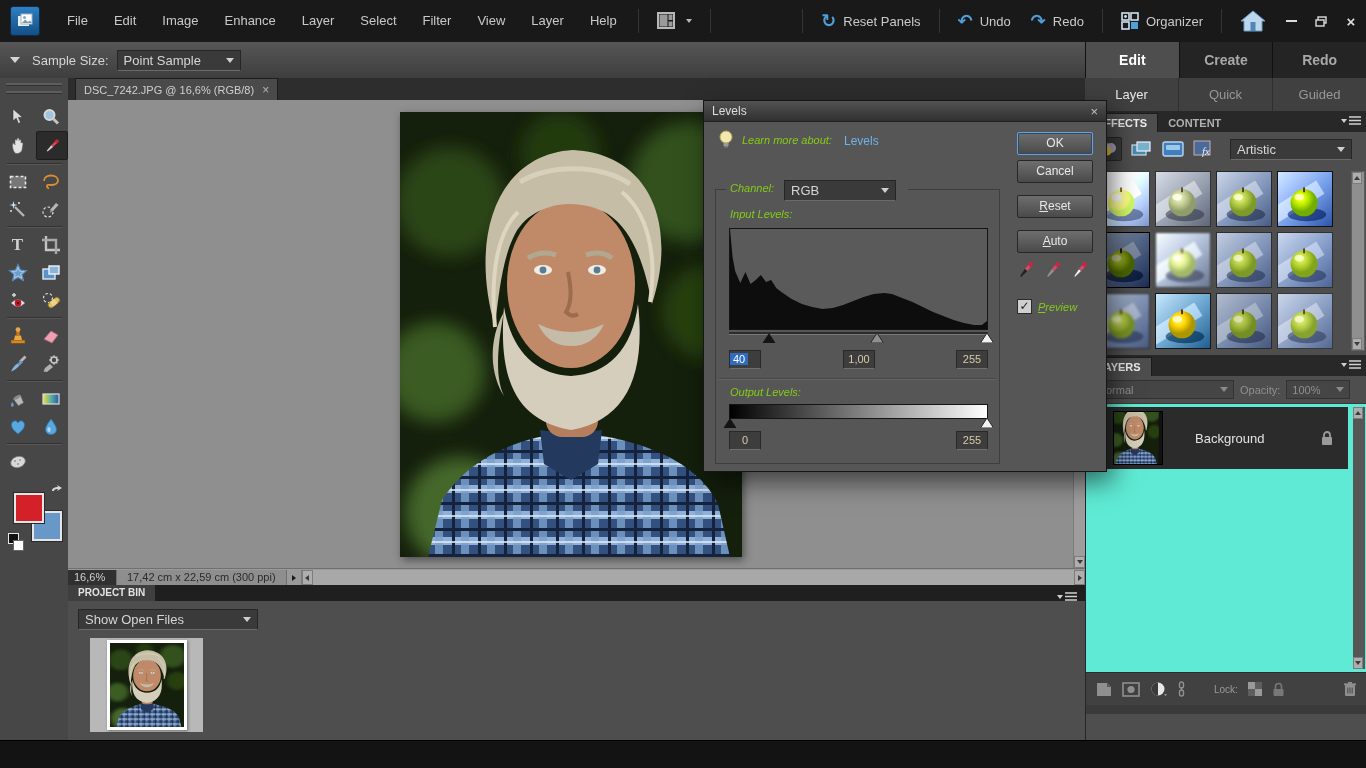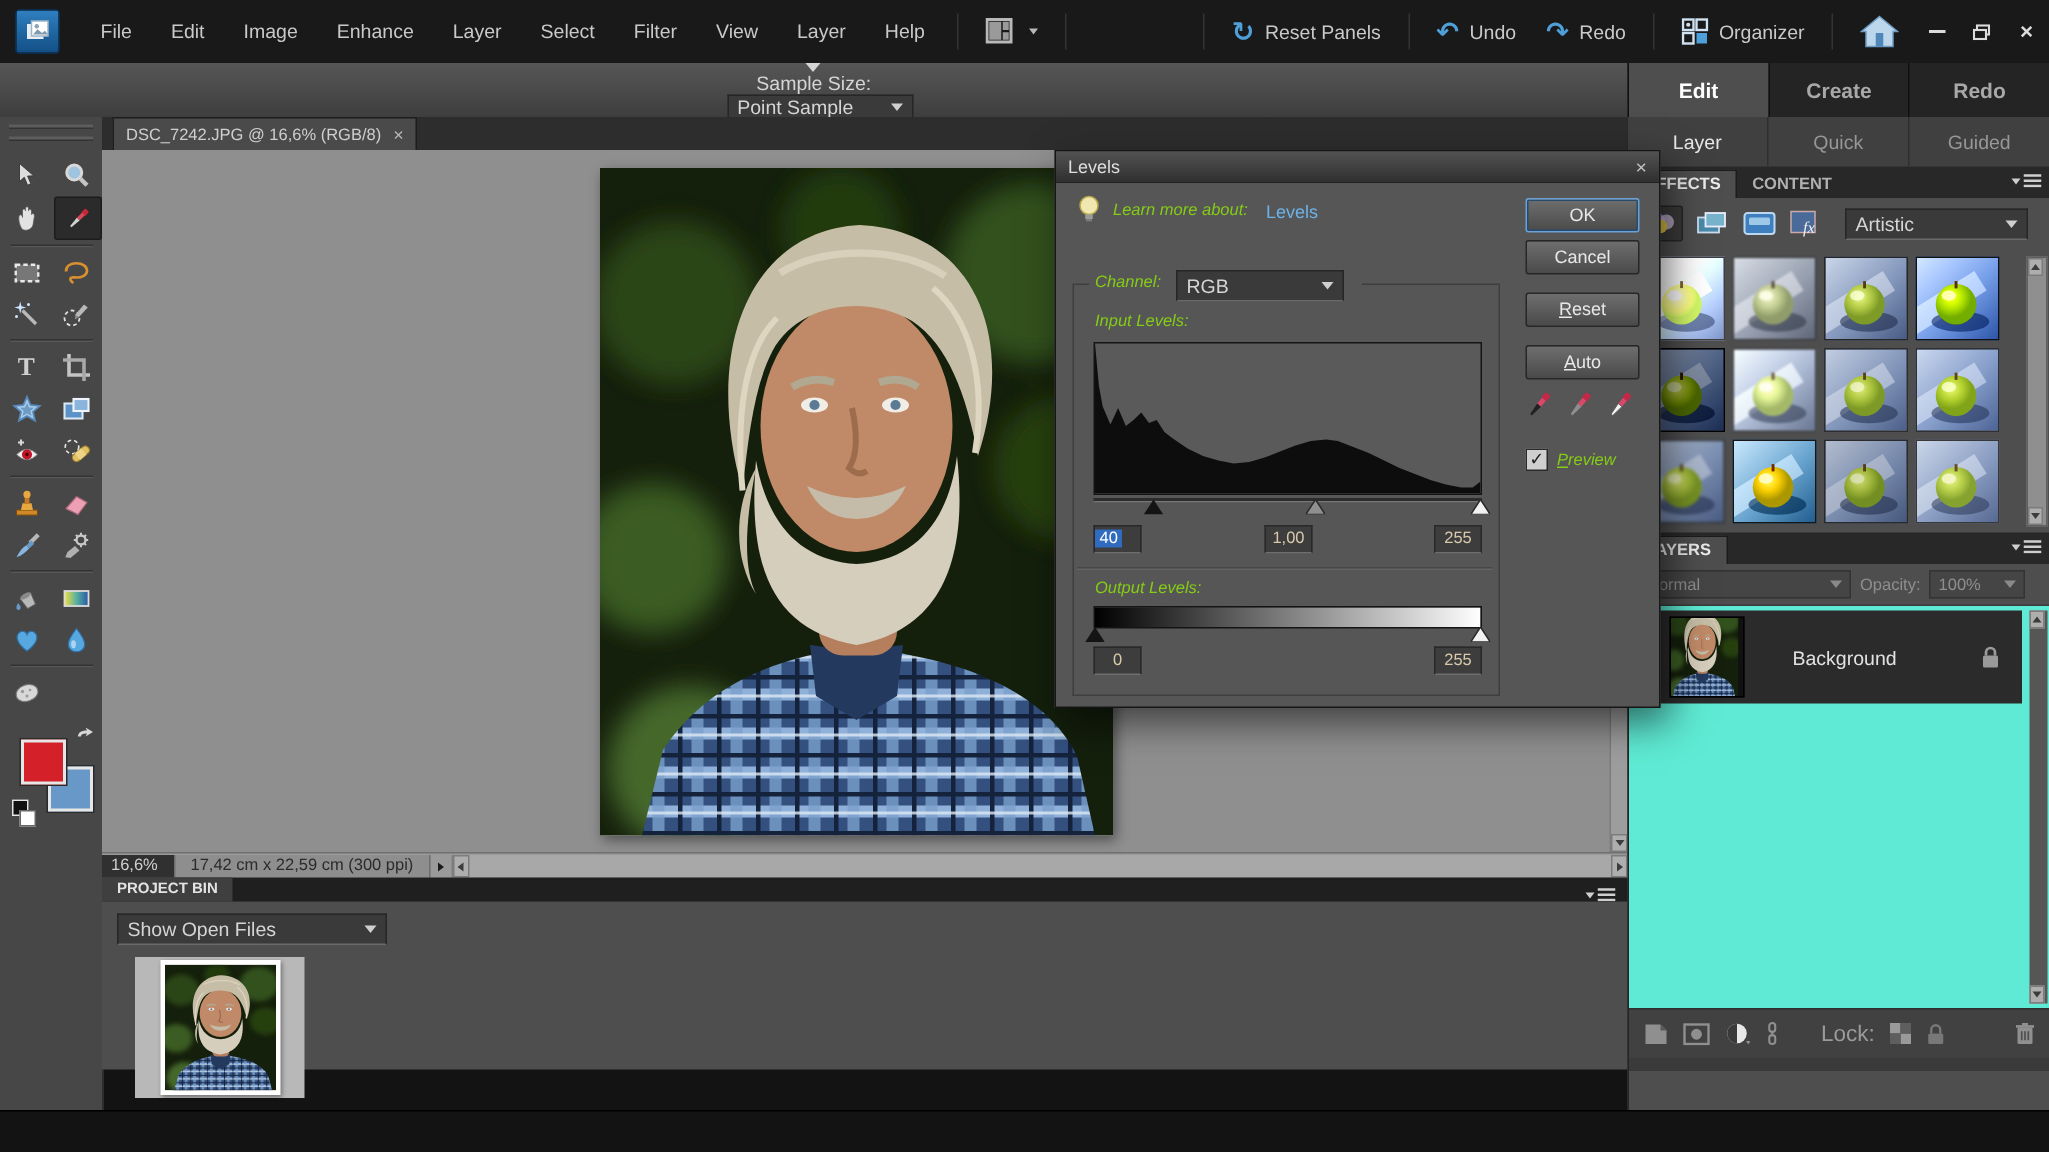--- a/index.html
+++ b/index.html
@@ -15,21 +15,21 @@
            border:1px solid #0b2e4e;border-radius:3px;display:flex;align-items:center;justify-content:center;}
   .menu-item{padding:0 13px;height:42px;line-height:42px;color:#c9c9c9;cursor:default;}
   .vsep{width:1px;height:24px;background:#343434;margin:0 8px;}
   .tb-btn{display:flex;align-items:center;gap:7px;color:#c9c9c9;padding:0 10px;height:42px;}
   .glyph-blue{color:#4f9fd8;font-size:18px;font-weight:bold;line-height:1;}
   .wctl{width:30px;height:26px;display:flex;align-items:center;justify-content:center;color:#dcdcdc;font-size:15px;}
   .minbar{width:11px;height:2px;background:#dcdcdc;}
 
   
   .optionsbar{left:0;top:42px;width:1085px;height:36px;background:linear-gradient(#565656,#3e3e3e);
-              border-bottom:1px solid #2a2a2a;display:flex;align-items:center;flex-direction:column;}
+              border-bottom:1px solid #2a2a2a;display:flex;align-items:center;}
   .opt-tri{width:0;height:0;border-left:5px solid transparent;border-right:5px solid transparent;
            border-top:6px solid #d5d5d5;margin:0 12px 0 10px;}
   .dd{background:#3a3a3a;border:1px solid #262626;border-bottom-color:#6a6a6a;color:#d5d5d5;
       height:19px;display:flex;align-items:center;justify-content:space-between;padding:0 6px;}
   .dd .darr{width:0;height:0;border-left:4px solid transparent;border-right:4px solid transparent;
             border-top:5px solid #cfcfcf;margin-left:8px;}
 
   
   .rheader{left:1085px;top:42px;width:281px;height:36px;background:#242424;display:flex;}
   .rtab{flex:1;display:flex;align-items:center;justify-content:center;font-weight:bold;font-size:14px;
@@ -73,21 +73,21 @@
              display:flex;align-items:center;font-size:11px;}
   .zoombox{background:#303030;color:#d0d0d0;height:15px;line-height:15px;padding:0 6px;min-width:36px;}
   .dimbox{background:#8e8e8e;border-left:1px solid #6f6f6f;border-right:1px solid #6f6f6f;color:#2b2b2b;
           height:15px;line-height:15px;padding:0 10px;}
   .popbtn{width:14px;height:15px;display:flex;align-items:center;justify-content:center;}
   .hscroll{flex:1;height:15px;background:#a8a8a8;border-left:1px solid #7c7c7c;display:flex;justify-content:space-between;}
 
   
   .binbar{left:68px;top:585px;width:1017px;height:16px;background:#1f1f1f;display:flex;align-items:flex-end;}
   .bintab{background:#3f3f3f;color:#e3e3e3;font-size:10px;font-weight:bold;padding:2px 10px;height:12px;line-height:12px;}
-  .binarea{left:68px;top:601px;width:1017px;height:112px;background:#4e4e4e;text-align:right;}
+  .binarea{left:68px;top:601px;width:1017px;height:139px;background:#4e4e4e;text-align:right;}
   .binthumb{position:absolute;left:22px;top:37px;width:113px;height:94px;background:#b8b8b8;
             display:flex;align-items:center;justify-content:center;}
   .binphoto{width:74px;height:84px;background:#fff;padding:3px;box-shadow:1px 1px 3px rgba(0,0,0,.4);}
 
   
   .bottombar{left:0;top:740px;width:1366px;height:28px;background:#131313;border-top:1px solid #000;}
 
   
   .rpanel{left:1085px;top:111px;width:281px;height:629px;background:#4e4e4e;border-left:1px solid #262626;}
   .ptabbar{height:21px;background:#282828;display:flex;align-items:flex-end;position:relative;}
@@ -694,21 +694,21 @@
     <svg width="17" height="16" viewBox="0 0 17 16">
         <circle cx="8" cy="8" r="6.5" fill="#e8e8e8"></circle>
         <path d="M8 1.5 A6.5 6.5 0 0 0 8 14.5 Z" fill="#3a3a3a"></path>
         <path d="M14 13 l3 0 l-1.5 2.4Z" fill="#8f8f8f"></path>
       </svg>
     <svg width="9" height="16" viewBox="0 0 9 16">
         <rect x="2.5" y="1" width="4" height="6" rx="2" fill="none" stroke="#8f8f8f" stroke-width="1.4"></rect>
         <rect x="2.5" y="9" width="4" height="6" rx="2" fill="none" stroke="#8f8f8f" stroke-width="1.4"></rect>
         <line x1="4.5" y1="6" x2="4.5" y2="10" stroke="#8f8f8f" stroke-width="1.4"></line>
       </svg>
-    <span style="font-size:15px;margin-left:18px;">Lock:</span>
+    <span style="font-size:10px;margin-left:18px;">Lock:</span>
     <svg width="14" height="14" viewBox="0 0 14 14">
         <rect width="7" height="7" fill="#9a9a9a"></rect>
         <rect x="7" y="7" width="7" height="7" fill="#9a9a9a"></rect>
         <rect x="7" width="7" height="7" fill="#5e5e5e"></rect>
         <rect y="7" width="7" height="7" fill="#5e5e5e"></rect>
       </svg>
     <svg width="13" height="15" viewBox="0 0 13 15">
         <rect x="1.5" y="7" width="10" height="7" rx="1" fill="#787878"></rect>
         <path d="M3.5 7 V4.5 a3 3 0 0 1 6 0 V7" fill="none" stroke="#787878" stroke-width="1.6"></path>
       </svg>

